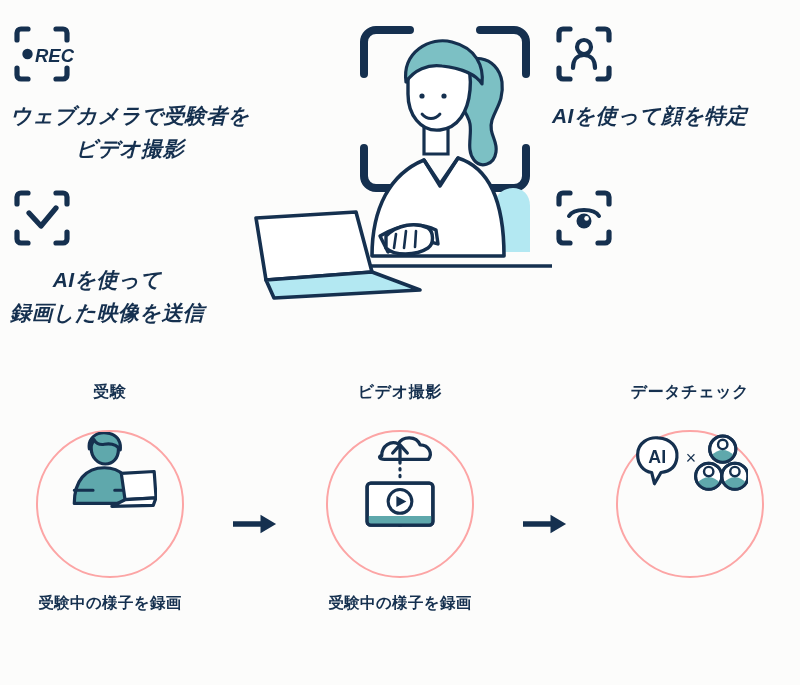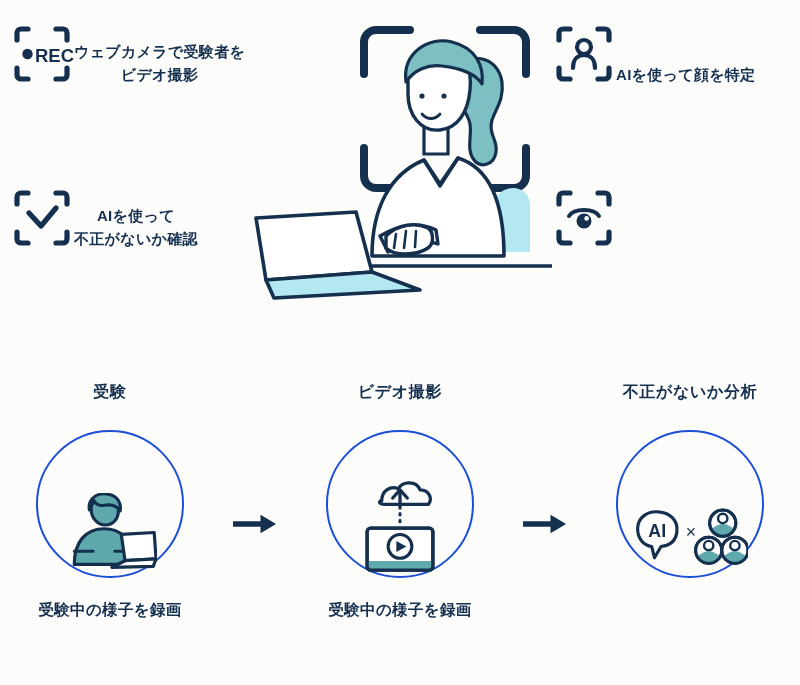--- a/index.html
+++ b/index.html
@@ -9,28 +9,29 @@
     font-family: "Liberation Sans", "DejaVu Sans", sans-serif;
     color: #15304f;
     overflow: hidden;
   }
   #root { position: relative; width: 800px; height: 685px; }
 
   
   .feature {
     position: absolute;
     display: flex;
-    flex-direction: row;
-    align-items: flex-end;
+    flex-direction: column;
+    align-items: flex-start;
     width: 240px;
+    font-style: italic;
   }
   .feature .ficon { width: 64px; height: 64px; }
   .feature .flabel {
     margin-top: 14px;
-    font-size: 15px;
+    font-size: 21px;
     font-weight: 700;
     line-height: 1.55;
     text-align: center;
     letter-spacing: 0.02em;
     white-space: pre-line;
     color: #15304f;
   }
 
   #feat-webcam { left: 10px;  top: 22px; }
   #feat-cheat  { left: 10px;  top: 186px; }
@@ -51,27 +52,27 @@
     display: flex; flex-direction: column; align-items: center;
   }
   .step-title {
     font-size: 16px; font-weight: 700; letter-spacing: 0.04em;
     color: #15304f; line-height: 1.2;
     height: 30px;
   }
   .circle {
     margin-top: 18px;
     width: 148px; height: 148px;
-    border: 2px solid #1d4ed8;
+    border: 2px solid #fca5a5;
     border-radius: 50%;
-    display: flex; align-items: flex-end; justify-content: center;
+    display: flex; align-items: flex-start; justify-content: center;
     background: transparent;
   }
   .step-caption {
-    margin-top: 20px;
+    margin-top: 13px;
     font-size: 15.5px; font-weight: 700; line-height: 1.55;
     text-align: center; letter-spacing: 0.02em;
     white-space: pre-line; color: #15304f;
   }
   .arrow-wrap {
     width: 72px; height: 300px;
     display: flex; align-items: flex-start; justify-content: center;
     padding-top: 130px;
   }
 </style>
@@ -103,21 +104,21 @@
         <g fill="none" stroke="#15304f" stroke-width="5.2" stroke-linecap="round" stroke-linejoin="round">
           <path d="M18 7 H11 A4 4 0 0 0 7 11 V18"></path>
           <path d="M46 7 H53 A4 4 0 0 1 57 11 V18"></path>
           <path d="M18 57 H11 A4 4 0 0 1 7 53 V46"></path>
           <path d="M46 57 H53 A4 4 0 0 0 57 53 V46"></path>
           <path d="M19 27 L31 40 L46 22"></path>
         </g>
       </svg>
     </span>
     <div class="flabel">AIを使って
-不正がないか確認</div>
+録画した映像を送信</div>
   </div>
 
   <div class="feature" id="feat-face">
     <span class="ficon">
       <svg viewBox="0 0 64 64" width="64" height="64">
         <g fill="none" stroke="#15304f" stroke-width="5.2" stroke-linecap="round" stroke-linejoin="round">
           <path d="M18 7 H11 A4 4 0 0 0 7 11 V18"></path>
           <path d="M46 7 H53 A4 4 0 0 1 57 11 V18"></path>
           <path d="M18 57 H11 A4 4 0 0 1 7 53 V46"></path>
           <path d="M46 57 H53 A4 4 0 0 0 57 53 V46"></path>
@@ -257,21 +258,21 @@
       <div class="step-caption">受験中の様子を録画</div>
     </div>
 
     <div class="arrow-wrap">
       <svg viewBox="0 0 48 26" width="44" height="24">
         <path d="M0 10 H30 V3 L47 13 L30 23 V16 H0 Z" fill="#15304f"></path>
       </svg>
     </div>
 
     <div class="step">
-      <div class="step-title">不正がないか分析</div>
+      <div class="step-title">データチェック</div>
       <div class="circle">
         <span>
           <svg viewBox="0 0 124 70" width="116" height="66">
 
             <path d="M6 24 C6 11 18 5 28 6 C42 7 49 16 48 27
                      C47 37 40 42 31 43 L24 55 L21 43 C12 42 6 34 6 24 Z" fill="#ffffff" stroke="#15304f" stroke-width="3.4" stroke-linejoin="round"></path>
             <text x="27" y="33" text-anchor="middle" font-family="Liberation Sans, sans-serif" font-size="19" font-weight="700" fill="#15304f">AI</text>
 
             <text x="63" y="34" text-anchor="middle" font-family="Liberation Sans, sans-serif" font-size="19" fill="#15304f">×</text>
 

